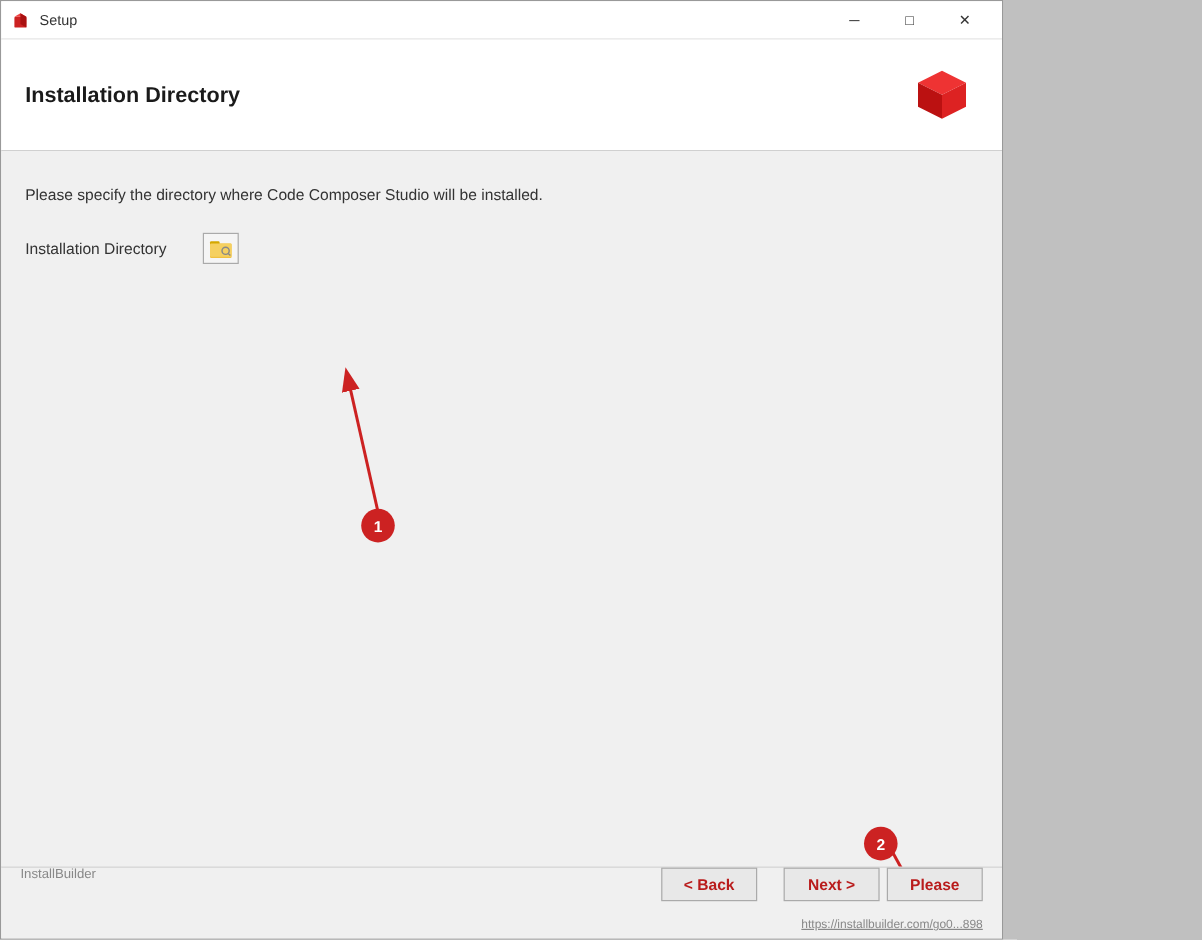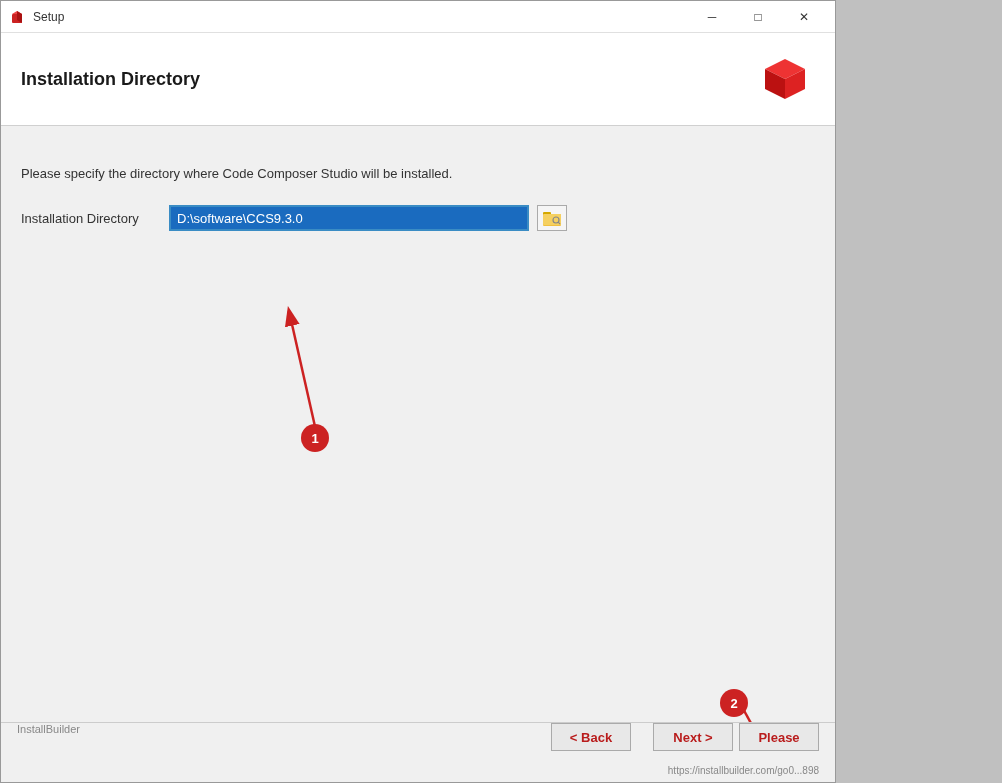--- a/index.html
+++ b/index.html
@@ -79,21 +79,21 @@
     }
     .header-logo {
       width: 60px;
       height: 60px;
     }
 
     
     .main-content {
       flex: 1;
       background: #f0f0f0;
-      padding: 40px 20px;
+      padding: 29px 20px;
       position: relative;
     }
     .description-text {
       font-size: 13px;
       color: #333;
       margin-bottom: 24px;
     }
     .form-row {
       display: flex;
       align-items: center;
@@ -160,20 +160,21 @@
     .footer-buttons {
       display: flex;
       gap: 6px;
     }
     .footer-url {
       font-size: 10px;
       color: #888;
       position: absolute;
       bottom: 6px;
       right: 16px;
+      text-decoration: underline;
     }
     .btn {
       min-width: 80px;
       height: 28px;
       border: 1px solid #aaa;
       background: #e8e8e8;
       color: #b91c1c;
       font-size: 13px;
       cursor: pointer;
       padding: 0 12px;
@@ -223,21 +224,20 @@
       <polygon points="10,20 30,30 30,50 10,40" fill="#bb1111"></polygon>
       <polygon points="30,30 50,20 50,40 30,50" fill="#dd2222"></polygon>
     </svg>
   </div>
 
   <div class="main-content">
     <p class="description-text">Please specify the directory where Code Composer Studio will be installed.</p>
 
     <div class="form-row">
       <label class="form-label">Installation Directory</label>
-      <input type="text" class="dir-input" value="D:\software\CCS9.3.0" style="">
       <button class="browse-btn" title="Browse">
 
         <svg width="20" height="18" viewBox="0 0 20 18">
           <rect x="1" y="5" width="18" height="12" rx="1" fill="#f0c040"></rect>
           <rect x="1" y="3" width="8" height="4" rx="1" fill="#d4a800"></rect>
           <rect x="1" y="5" width="18" height="11" rx="1" fill="#f5d060"></rect>
 
           <circle cx="14" cy="11" r="3" fill="none" stroke="#888" stroke-width="1.2"></circle>
           <line x1="16.2" y1="13.2" x2="18" y2="15" stroke="#888" stroke-width="1.2"></line>
         </svg>

